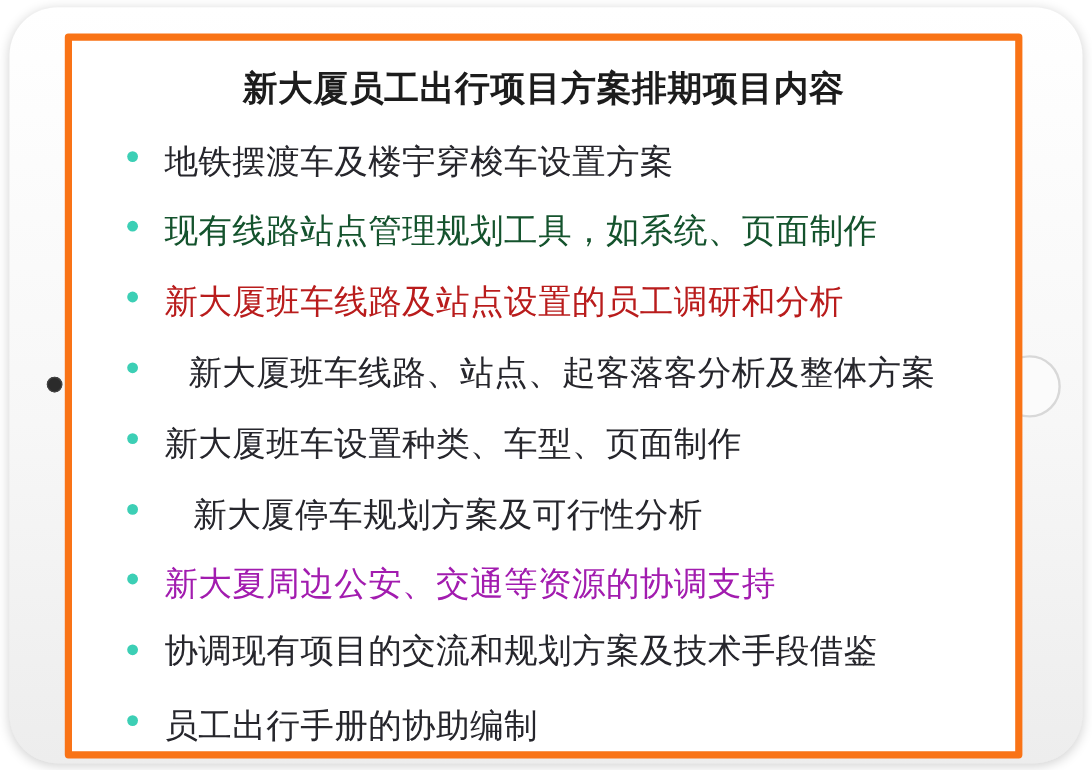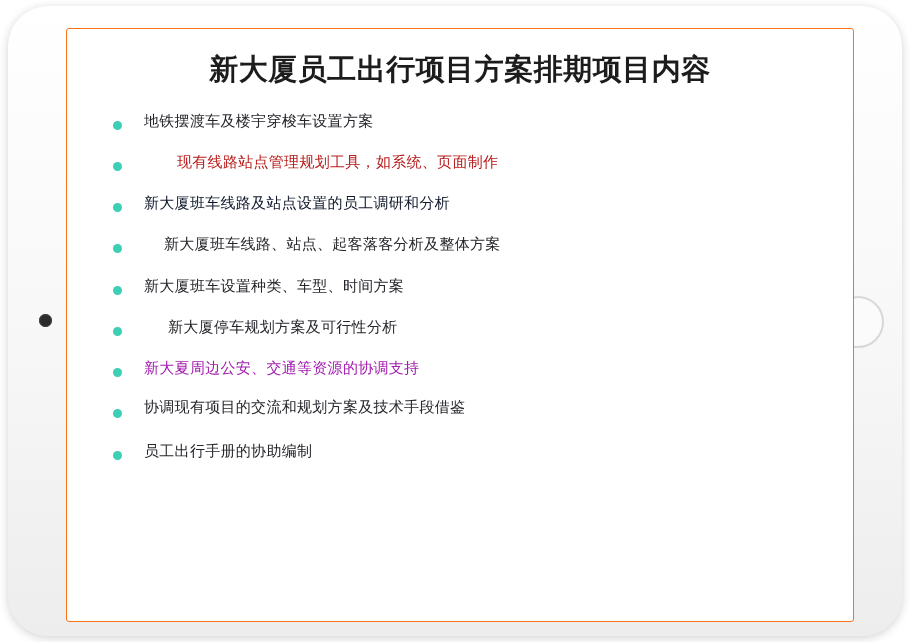--- a/index.html
+++ b/index.html
@@ -62,26 +62,26 @@
     width: 48px;
     height: 48px;
     border-radius: 50%;
     border: 2px solid #d8d8d8;
     background: #fbfbfb;
   }
 
   
   .screen {
     position: absolute;
-    left: 58px;
+    left: 46px;
     top: 22px;
     width: 786px;
     height: 592px;
     background: #ffffff;
-    border: 1px solid #f97316;
+    border: 6px solid #f97316;
     border-radius: 3px;
     overflow: hidden;
   }
 
   .slide {
     position: absolute;
     left: 0;
     top: 0;
     width: 786px;
     height: 592px;
@@ -119,21 +119,21 @@
     width: 9px;
     height: 9px;
     border-radius: 50%;
     background: #3ccfb5;
     margin-top: 10px;
     margin-right: 22px;
   }
 
   .bullet-text {
     flex: 1 1 auto;
-    font-size: 15px;
+    font-size: 28px;
     color: #26262c;
     line-height: 1.35;
     letter-spacing: 0.3px;
   }
 </style>
 </head>
 <body>
 
 <div class="stage">
 
@@ -150,37 +150,37 @@
 
         <ul class="bullet-list">
 
           <li class="bullet-item">
             <span class="bullet-dot" style="background: rgb(60, 207, 181);"></span>
             <span class="bullet-text" style="color: rgb(38, 38, 44);">地铁摆渡车及楼宇穿梭车设置方案</span>
           </li>
 
           <li class="bullet-item">
             <span class="bullet-dot" style="background: rgb(60, 207, 181);"></span>
-            <span class="bullet-text" style="color: #b91c1c; margin-left: 33px;">现有线路站点管理规划工具，如系统、页面制作</span>
-          </li>
-
-
-          <li class="bullet-item">
-            <span class="bullet-dot" style="background: rgb(60, 207, 181);"></span>
-            <span class="bullet-text" style="color: #0f172a;">新大厦班车线路及站点设置的员工调研和分析</span>
+            <span class="bullet-text" style="color: #14532d;">现有线路站点管理规划工具，如系统、页面制作</span>
+          </li>
+
+
+          <li class="bullet-item">
+            <span class="bullet-dot" style="background: rgb(60, 207, 181);"></span>
+            <span class="bullet-text" style="color: #b91c1c;">新大厦班车线路及站点设置的员工调研和分析</span>
           </li>
 
           <li class="bullet-item">
             <span class="bullet-dot" style="background: rgb(60, 207, 181);"></span>
             <span class="bullet-text" style="color: rgb(38, 38, 44); margin-left: 20px;">新大厦班车线路、站点、起客落客分析及整体方案</span>
           </li>
 
           <li class="bullet-item">
             <span class="bullet-dot" style="background: rgb(60, 207, 181);"></span>
-            <span class="bullet-text" style="color: rgb(38, 38, 44);">新大厦班车设置种类、车型、时间方案</span>
+            <span class="bullet-text" style="color: rgb(38, 38, 44);">新大厦班车设置种类、车型、页面制作</span>
           </li>
 
           <li class="bullet-item">
             <span class="bullet-dot" style="background: rgb(60, 207, 181);"></span>
             <span class="bullet-text" style="color: rgb(38, 38, 44); margin-left: 24px;">新大厦停车规划方案及可行性分析</span>
           </li>
 
           <li class="bullet-item">
             <span class="bullet-dot" style="background: rgb(60, 207, 181);"></span>
             <span class="bullet-text" style="color: #a21caf;">新大夏周边公安、交通等资源的协调支持</span>

